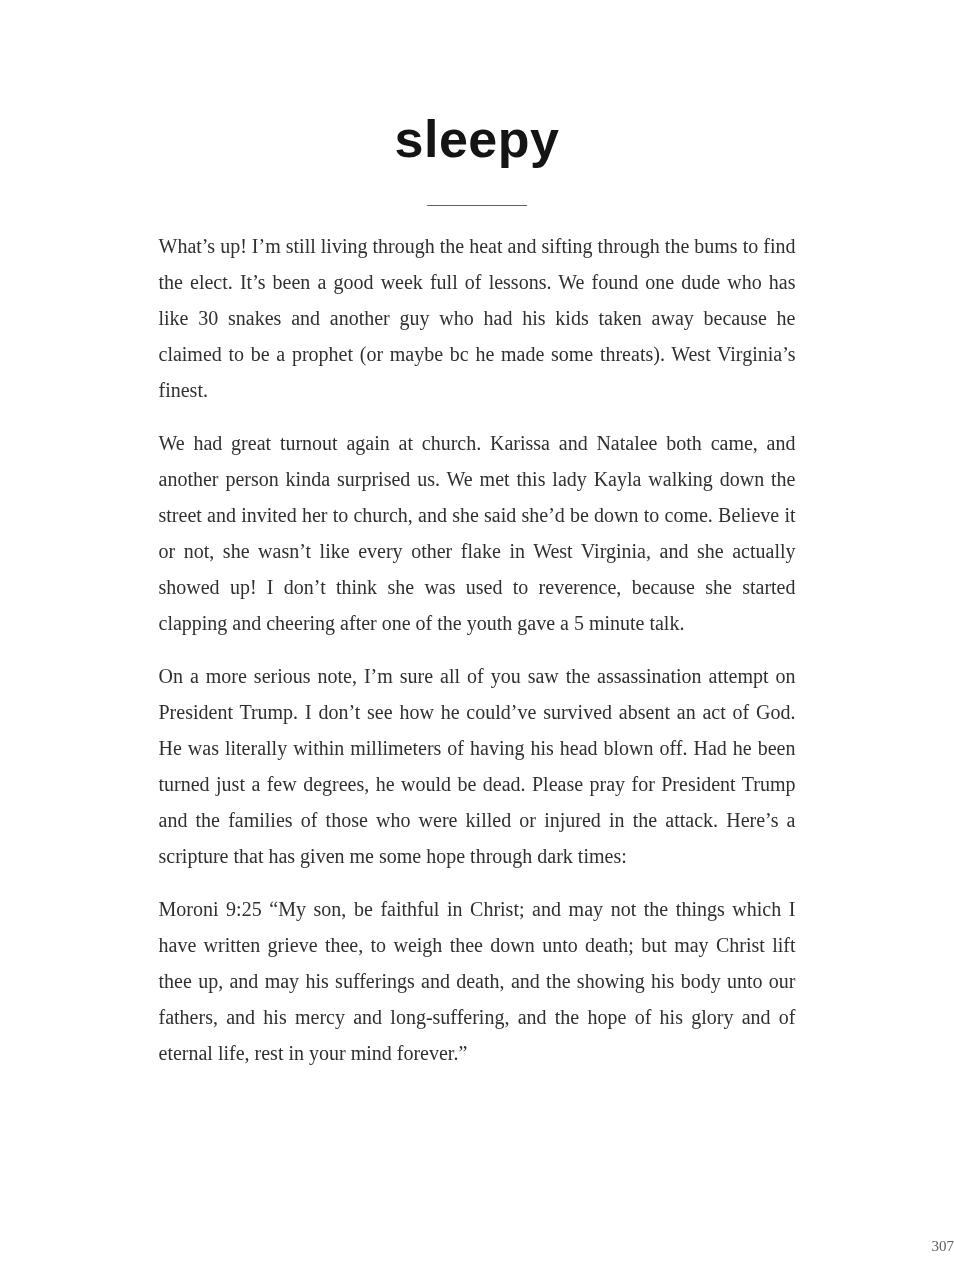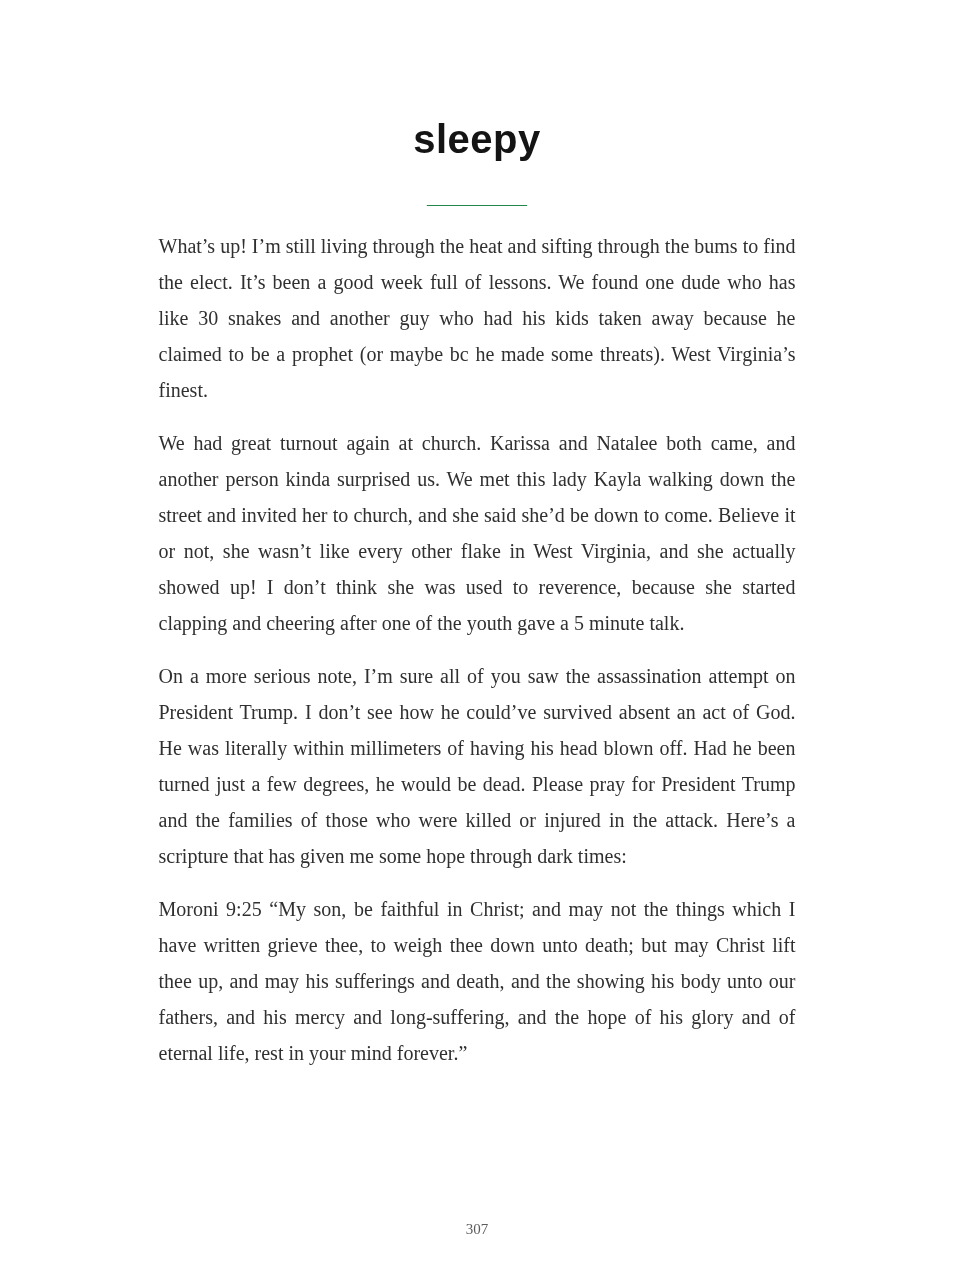--- a/index.html
+++ b/index.html
@@ -17,21 +17,21 @@
     background: #ffffff;
     position: relative;
   }
   .header {
     text-align: center;
     padding-top: 118px;
   }
   .entry-title {
     font-family: "Liberation Sans", sans-serif;
     font-weight: 700;
-    font-size: 40px;
+    font-size: 52px;
     line-height: 42px;
     color: #141414;
     letter-spacing: 0.5px;
   }
   .entry-date {
     font-family: "Liberation Serif", serif;
     font-style: italic;
     font-size: 14.5px;
     line-height: 18px;
     color: #2a2a2a;
@@ -57,24 +57,24 @@
     color: #303030;
   }
   .content p {
     margin-bottom: 17px;
   }
   .content p:last-child {
     margin-bottom: 0;
   }
   .footer {
     position: absolute;
-    bottom: 38px;
+    bottom: 21px;
     left: 0;
     width: 100%;
-    text-align: center;
+    text-align: right;
     font-family: "Liberation Serif", serif;
     font-size: 15px;
     color: #5c5c5c;
   }
 </style>
 </head>
 <body>
 
 <div class="page">
 

